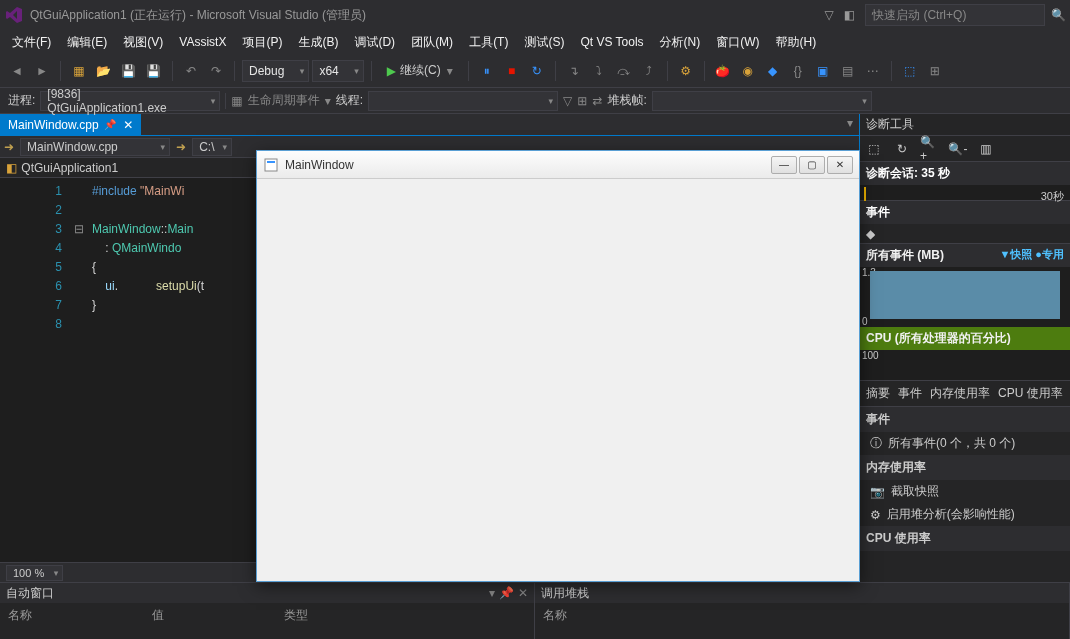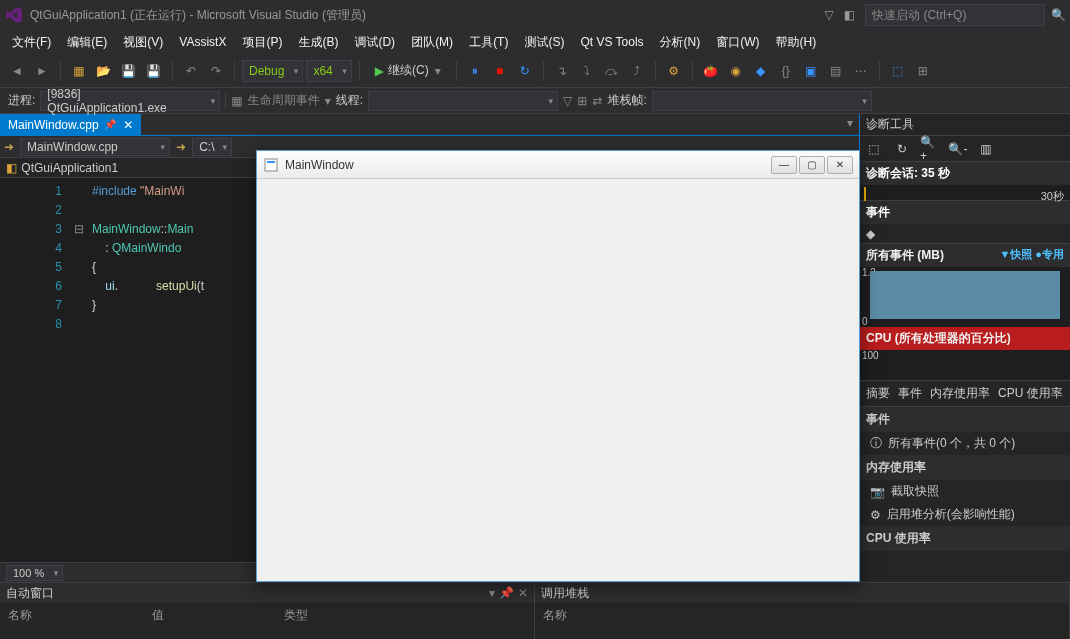--- a/index.html
+++ b/index.html
@@ -13,21 +13,21 @@
     .title-bar .quick-launch { background: #333337; border: 1px solid #3f3f46; height: 22px; width: 180px; padding: 0 6px; color: #888; display: flex; align-items: center; margin-left: 10px; }
     
     
     .menu-bar { height: 24px; display: flex; align-items: center; padding: 0 4px; }
     .menu-bar .menu-item { padding: 3px 8px; color: #f1f1f1; cursor: pointer; }
     
     
     .toolbar { height: 34px; background: #2d2d30; display: flex; align-items: center; padding: 0 6px; gap: 3px; border-bottom: 1px solid #3f3f46; }
     .toolbar .btn { width: 22px; height: 22px; display: flex; align-items: center; justify-content: center; cursor: pointer; color: #888; }
     .toolbar .sep { width: 1px; height: 20px; background: #3f3f46; margin: 0 4px; }
-    .toolbar .combo { background: #333337; border: 1px solid #3f3f46; height: 22px; padding: 0 18px 0 6px; color: #84cc16; position: relative; display: flex; align-items: center; }
+    .toolbar .combo { background: #333337; border: 1px solid #3f3f46; height: 22px; padding: 0 24px 0 6px; color: #e5e5e5; position: relative; display: flex; align-items: center; }
     .toolbar .combo::after { content: "▾"; position: absolute; right: 4px; color: #888; font-size: 9px; }
     .toolbar .continue { display: flex; align-items: center; gap: 4px; padding: 0 8px; height: 22px; color: #ccc; cursor: pointer; }
     .toolbar .continue .tri { color: #4ec94e; }
     
     
     .process-bar { height: 26px; background: #2d2d30; display: flex; align-items: center; padding: 0 8px; gap: 5px; border-bottom: 1px solid #3f3f46; color: #ccc; }
     .process-bar .combo2 { background: #333337; border: 1px solid #3f3f46; height: 20px; padding: 0 18px 0 6px; color: #ccc; position: relative; display: flex; align-items: center; }
     .process-bar .combo2::after { content: "▾"; position: absolute; right: 4px; color: #888; font-size: 9px; }
     
     
@@ -74,21 +74,21 @@
     .diag-timeline { height: 16px; position: relative; background: #1e1e1e; border-bottom: 1px solid #3f3f46; }
     .diag-timeline .mark { position: absolute; left: 4px; top: 2px; width: 2px; height: 14px; background: #f0b400; }
     .diag-timeline .lbl2 { position: absolute; right: 6px; top: 4px; color: #ccc; font-size: 11px; }
     .diag-row { height: 20px; display: flex; align-items: center; padding: 0 6px; color: #ccc; border-bottom: 1px solid #3f3f46; }
     .mem-header { display: flex; justify-content: space-between; padding: 3px 6px; background: #2d2d30; font-weight: bold; }
     .mem-header .snap { color: #4fc1ff; font-size: 11px; }
     .mem-chart { height: 60px; background: #1e1e1e; position: relative; }
     .mem-chart .area { position: absolute; left: 10px; top: 4px; right: 10px; bottom: 8px; background: #5a8ca8; }
     .mem-chart .v1 { position: absolute; left: 2px; top: 0; color: #ccc; font-size: 10px; }
     .mem-chart .v2 { position: absolute; left: 2px; bottom: 0; color: #ccc; font-size: 10px; }
-    .cpu-header { padding: 3px 6px; background: #b91c1c; font-weight: bold; }
+    .cpu-header { padding: 3px 6px; background: #4d7c0f; font-weight: bold; }
     .cpu-chart { height: 30px; background: #1e1e1e; position: relative; }
     .cpu-chart .v1 { position: absolute; left: 2px; top: 0; color: #ccc; font-size: 10px; }
     .diag-tabs { display: flex; gap: 8px; padding: 4px 6px; border-top: 1px solid #3f3f46; border-bottom: 1px solid #3f3f46; color: #ccc; font-size: 11px; }
     .diag-items { color: #ccc; }
     .diag-items .sect { padding: 4px 6px; font-weight: bold; background: #2d2d30; }
     .diag-items .item { padding: 3px 10px; display: flex; align-items: center; gap: 6px; }
     
     
     .bottom-row { display: flex; height: 57px; border-top: 1px solid #3f3f46; }
     .panel { flex: 1; background: #252526; border-right: 1px solid #3f3f46; display: flex; flex-direction: column; }

